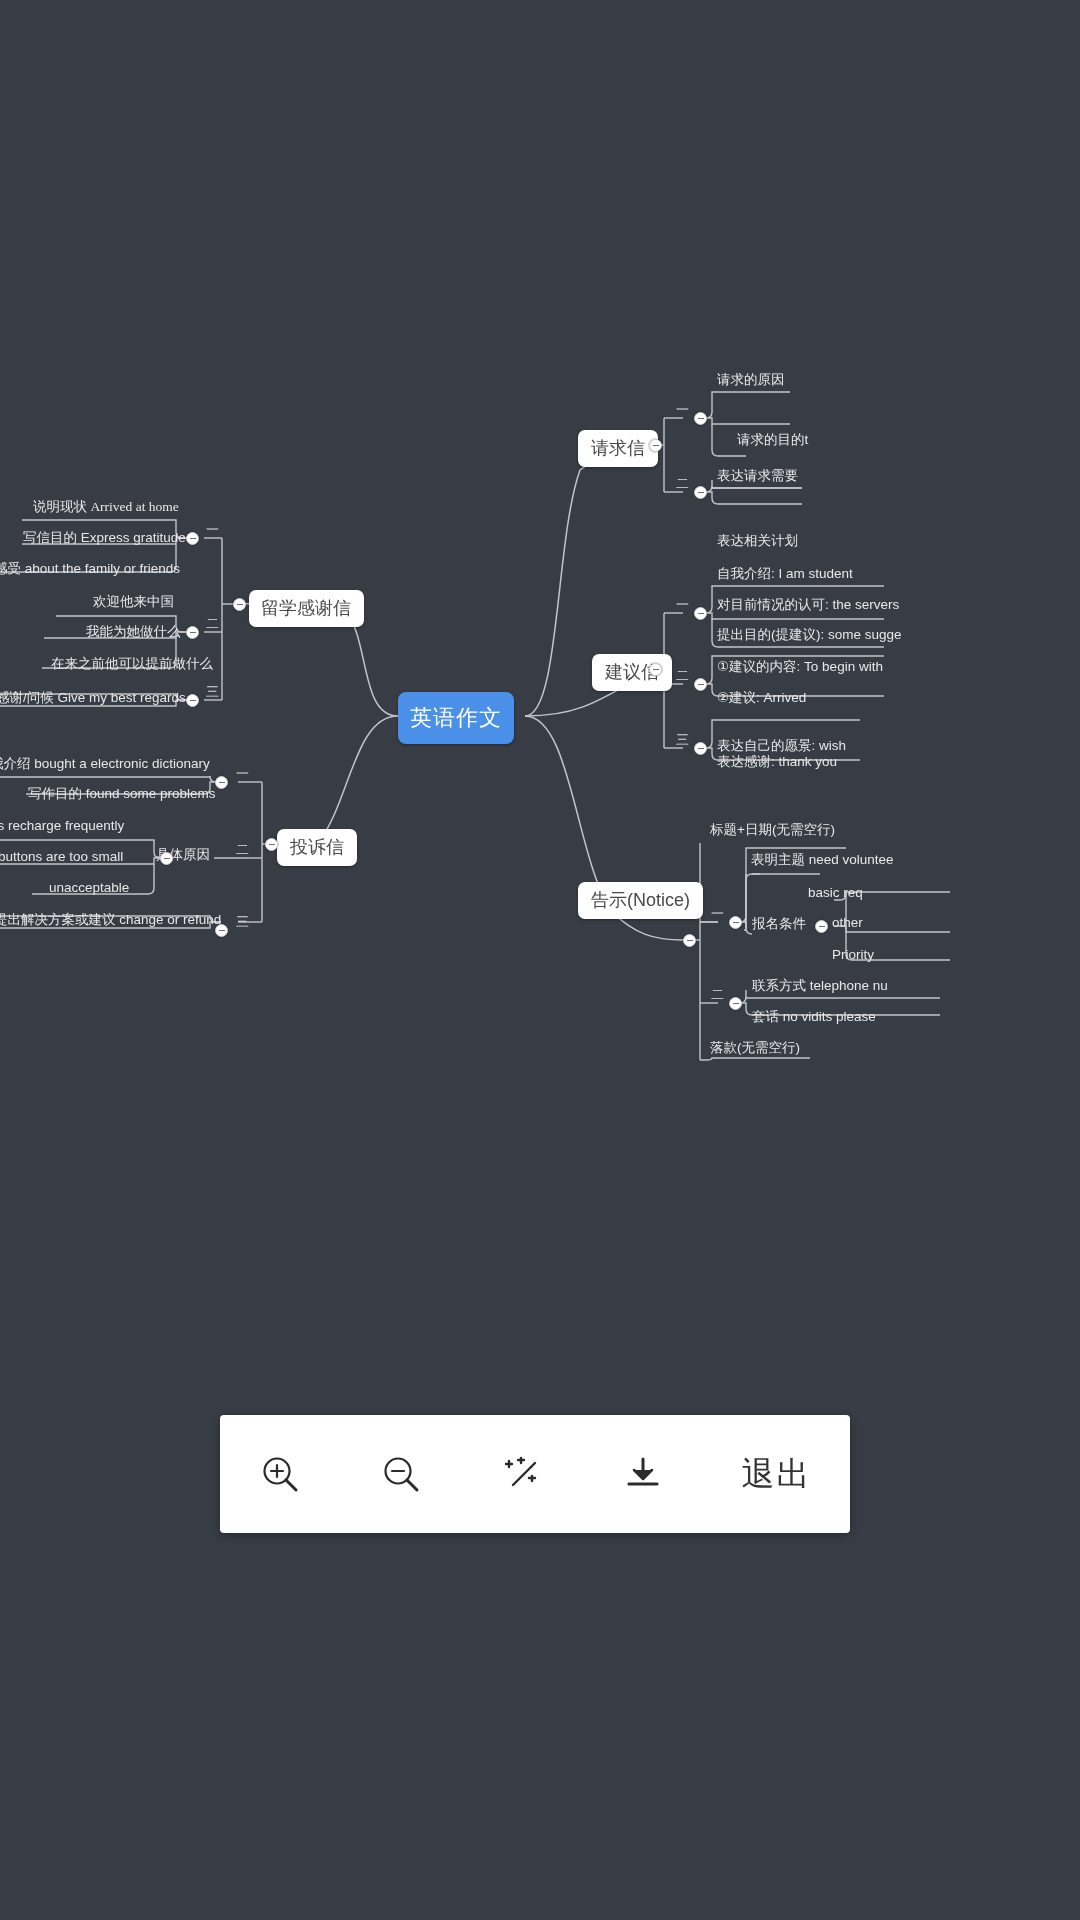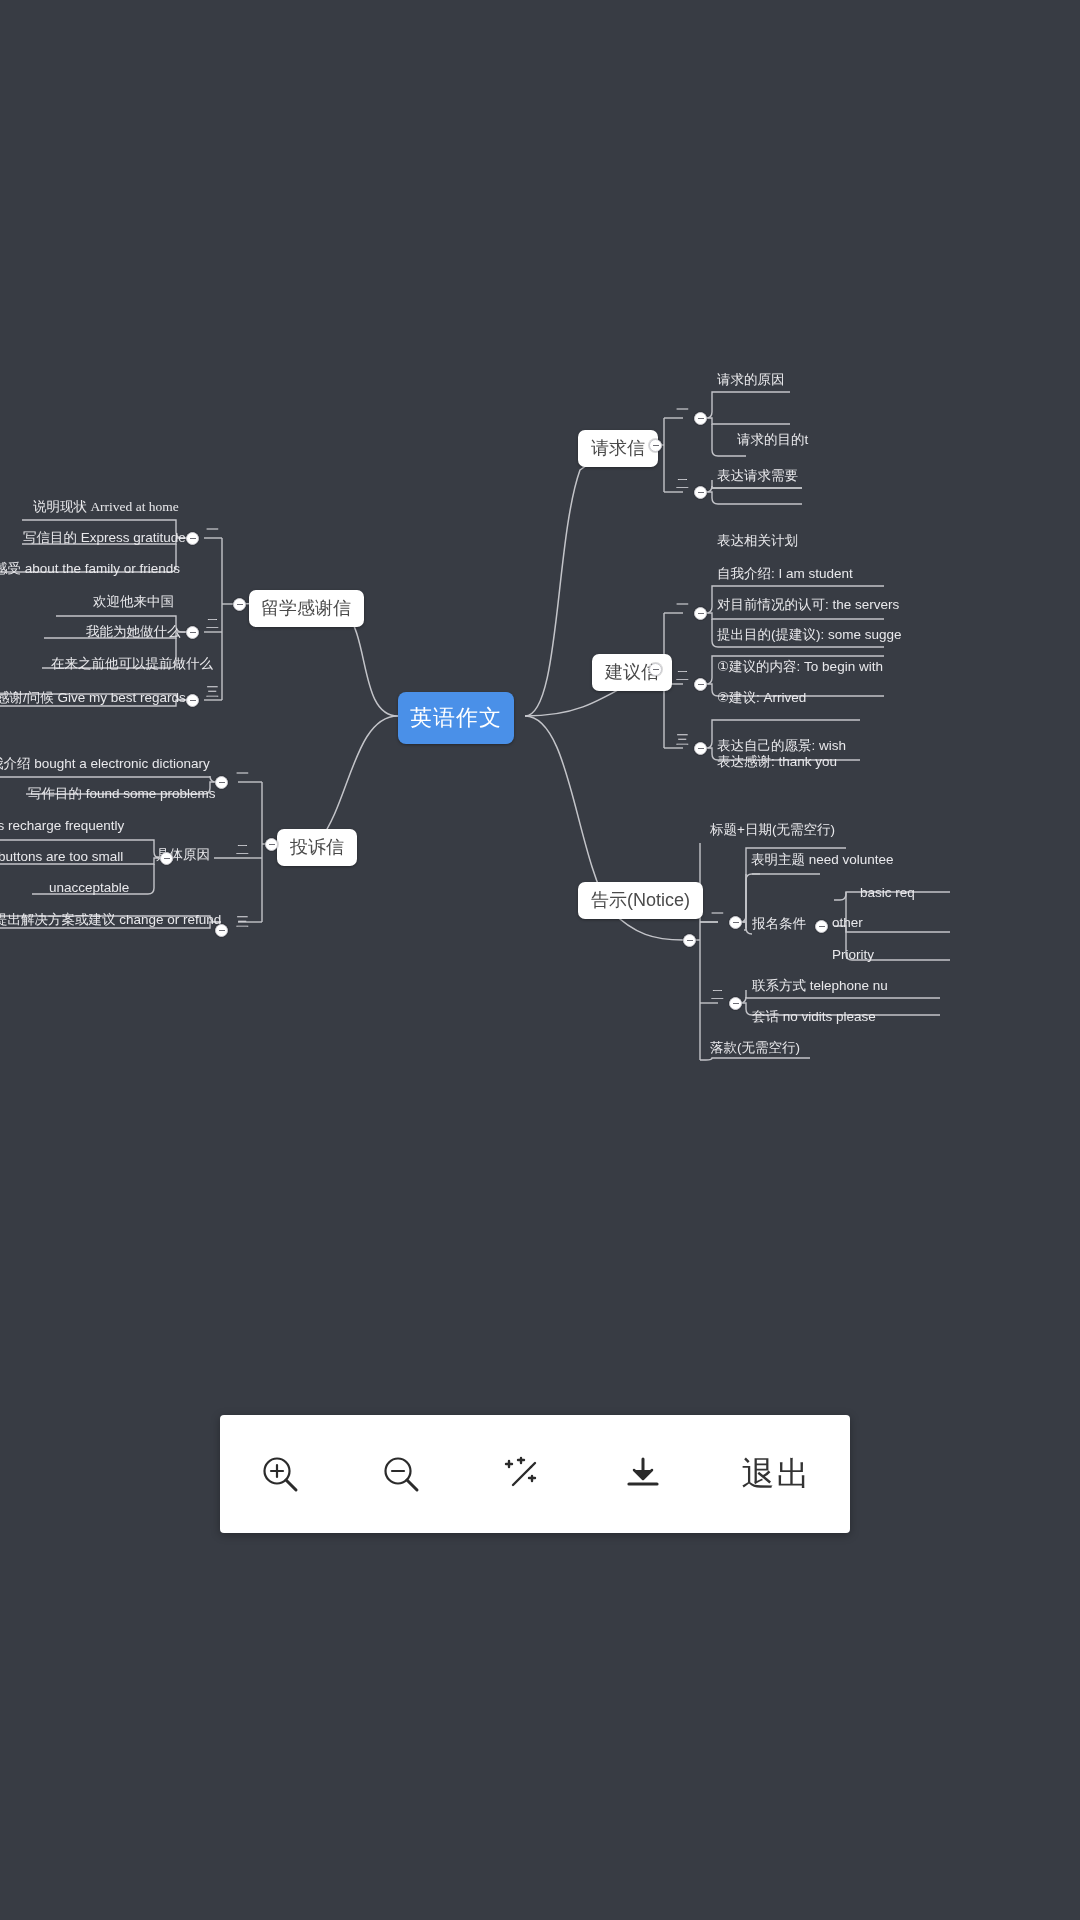--- a/index.html
+++ b/index.html
@@ -227,21 +227,21 @@
   <div class="node boxed" style="left:578px; top:882px;">告示(Notice)</div>
   <div class="dot" style="left:683px; top:934px;"></div>
 
   <div class="node numeral" style="left:711px; top:906px;">一</div>
   <div class="dot" style="left:729px; top:916px;"></div>
   <div class="node leaf" style="left:706px; top:822px;">标题+日期(无需空行)</div>
   <div class="node leaf" style="left:747px; top:852px;">表明主题 need voluntee</div>
 
   <div class="node leaf" style="left:748px; top:916px;">报名条件</div>
   <div class="dot" style="left:815px; top:920px;"></div>
-  <div class="node leaf" style="left:856px; top:885px;text-align:right;">basic req</div>
+  <div class="node leaf" style="left:804px; top:885px;text-align:right;">basic req</div>
   <div class="node leaf" style="left:828px; top:915px;">other</div>
   <div class="node leaf" style="left:828px; top:947px;">Priority</div>
 
   <div class="node numeral" style="left:711px; top:987px;">二</div>
   <div class="dot" style="left:729px; top:997px;"></div>
   <div class="node leaf" style="left:748px; top:978px;">联系方式 telephone nu</div>
   <div class="node leaf" style="left:748px; top:1009px;">套话 no vidits please</div>
 
   <div class="node leaf" style="left:706px; top:1040px;">落款(无需空行)</div>
 

